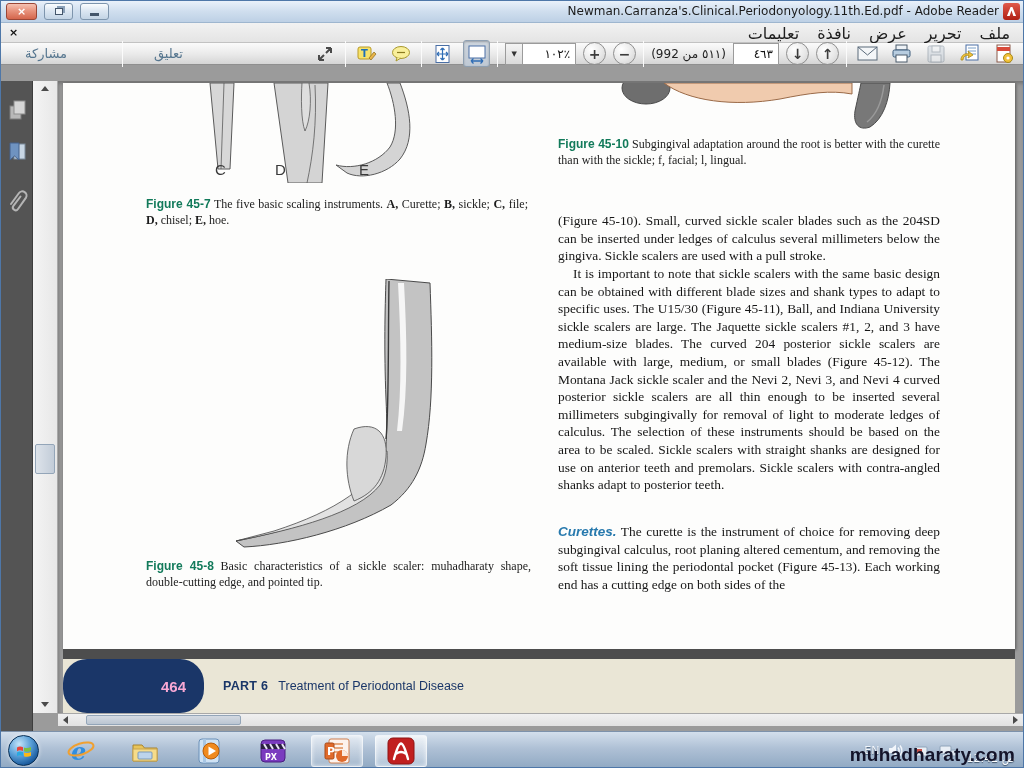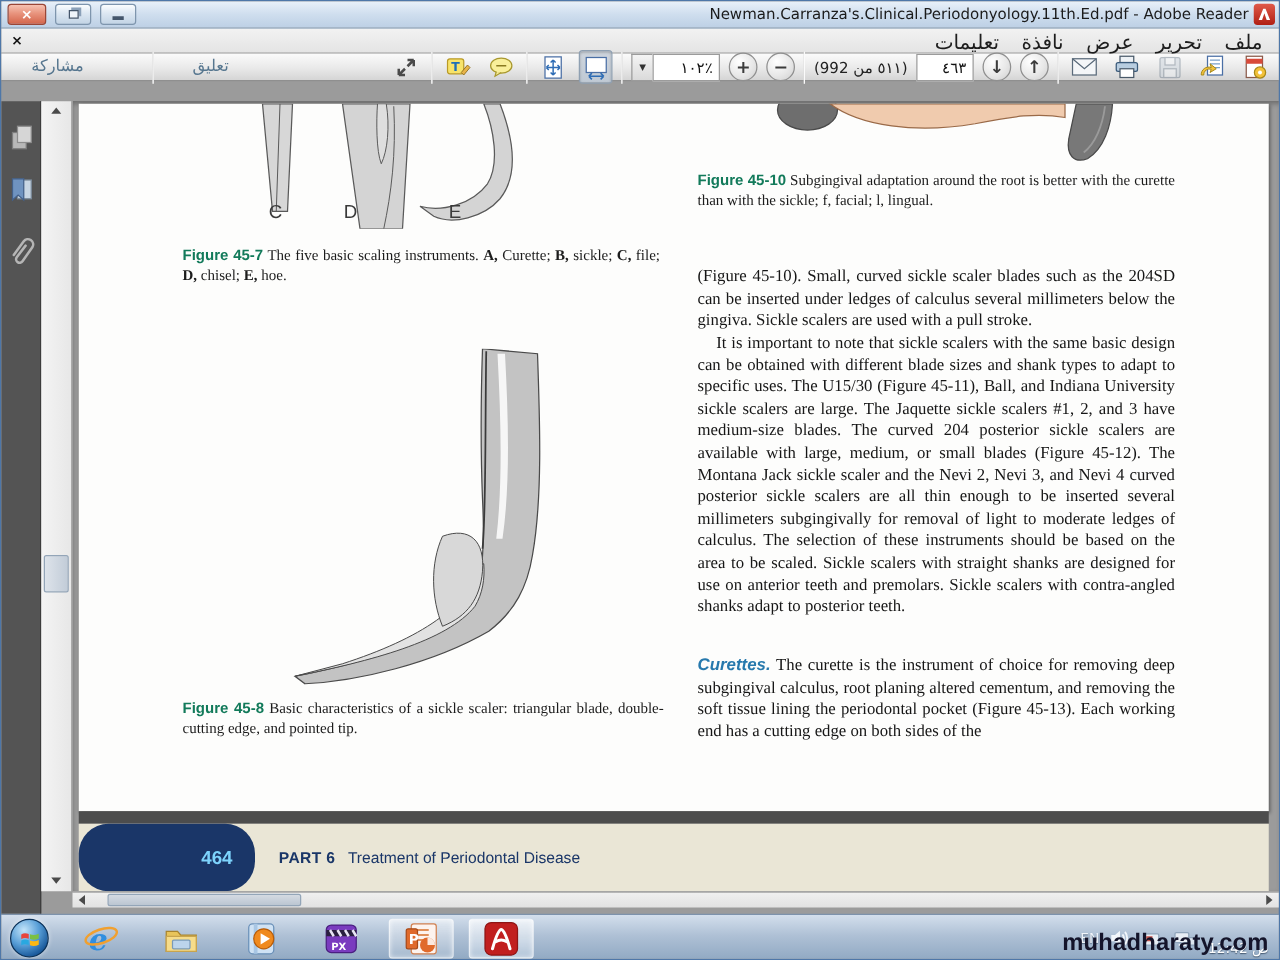--- a/index.html
+++ b/index.html
@@ -64,21 +64,21 @@
     background:linear-gradient(#f0f0f0,#e2e2e2); border-top:1px solid #a8a8a8; }
   .hthumb { position:absolute; left:28px; top:1px; width:155px; height:10px;
     background:linear-gradient(#d4dae2,#bbc6d2); border:1px solid #93a5b8; border-radius:2px; cursor:grab; }
 
   
   .docarea { position:absolute; left:57px; top:80px; width:967px; height:632px; background:#9b9b9b; overflow:hidden; box-shadow:inset 0 2px 4px rgba(0,0,0,.3); }
   .page { position:absolute; left:5px; top:2px; width:952px; height:566px; background:#fdfdfc; box-shadow:1px 1px 3px rgba(0,0,0,.45); }
   .pagegap { position:absolute; left:5px; top:568px; width:952px; height:10px; background:#4d4d4d; }
   .band { position:absolute; left:5px; top:578px; width:952px; height:54px; background:#eae6d6; }
   .bandnavy { position:absolute; left:0; top:0; width:141px; height:54px; background:#1a3668;
-    color:#7dd3fc; font-size:15px; font-weight:bold; display:flex; align-items:center; justify-content:flex-end; padding-right:18px; font-family:"Liberation Sans",sans-serif;border-radius:24px; }
+    color:#f9a8d4; font-size:15px; font-weight:bold; display:flex; align-items:center; justify-content:flex-end; padding-right:18px; font-family:"Liberation Sans",sans-serif;border-radius:24px; }
   .bandtext { position:absolute; left:160px; top:0; height:54px; display:flex; align-items:center; gap:10px;
     color:#1a3668; font-family:"Liberation Sans",sans-serif; font-size:12.5px; }
   .bandtext .part { font-weight:bold; letter-spacing:.3px; }
 
   .figlabel { position:absolute; font-family:"Liberation Sans",sans-serif; font-size:15px; color:#3a3a3a; }
   .caption { position:absolute; font-family:"Liberation Serif",serif; font-size:12px; line-height:15.5px; color:#1c1c1c; text-align:justify; }
   .captitle { font-family:"Liberation Sans",sans-serif; font-weight:bold; color:#127a5a; }
   .bodytext { position:absolute; font-family:"Liberation Serif",serif; font-size:13.4px; line-height:17.6px; color:#161616; text-align:justify; }
   .indent { text-indent:15px; }
   .curlead { font-family:"Liberation Sans",sans-serif; font-weight:bold; font-style:italic; color:#2779ad; font-size:13.5px; }
@@ -292,21 +292,21 @@
 
       <svg style="position:absolute;left:163px;top:196px;" width="235" height="278" viewBox="0 0 235 278">
         <path d="M160,0 L204,4 C206,60 208,120 200,165 C196,190 186,210 165,226 C120,252 60,266 18,268 L10,262 C60,252 120,236 148,210 C160,196 162,160 160,120 C158,70 159,30 160,0 Z" fill="#c3c3c3" stroke="#4a4a4a" stroke-width="1"></path>
         <path d="M158,172 C150,206 110,232 48,252 L10,262 C70,250 132,234 154,206 C160,196 162,184 161,172 Z" fill="#e2e2e2" stroke="#4a4a4a" stroke-width="0.8"></path>
         <path d="M128,150 C150,142 162,154 160,178 C158,200 148,214 128,222 C119,200 118,172 128,150 Z" fill="#d8d8d8" stroke="#4a4a4a" stroke-width="0.8"></path>
         <path d="M178,4 C181,60 182,110 176,152 L171,152 C176,110 175,60 172,4 Z" fill="#ffffff" opacity="0.85"></path>
         <path d="M163,2 C162,60 163,130 160,160" fill="none" stroke="#3a3a3a" stroke-width="1.4"></path>
       </svg>
 
       <div class="caption" style="left:83px;top:476px;width:385px;">
-        <span class="captitle">Figure 45-8</span><span> Basic characteristics of a sickle scaler: triangular blade, double-cutting edge, and pointed tip.</span>
+        <span class="captitle">Figure 45-8</span><span> Basic characteristics of a sickle scaler: muhadharaty shape, double-cutting edge, and pointed tip.</span>
       </div>
 
       <svg style="position:absolute;left:495px;top:0;" width="382" height="50" viewBox="0 0 382 50">
         <ellipse cx="88" cy="5" rx="24" ry="16" fill="#6e6e6e" stroke="#4a4a4a"></ellipse>
         <path d="M106,0 C130,18 175,24 222,16 C252,10 272,7 294,11 L294,0 Z" fill="#f0cbae" stroke="#9a6a48" stroke-width="1"></path>
         <path d="M332,0 C331,18 325,36 312,44 C301,48 295,41 297,28 C300,14 302,5 303,0 Z" fill="#787878" stroke="#4a4a4a" stroke-width="1"></path>
         <path d="M326,2 C324,18 318,32 309,39" fill="none" stroke="#9a9a9a" stroke-width="1.5"></path>
       </svg>
 
       <div class="caption" style="left:495px;top:54px;width:382px;">

